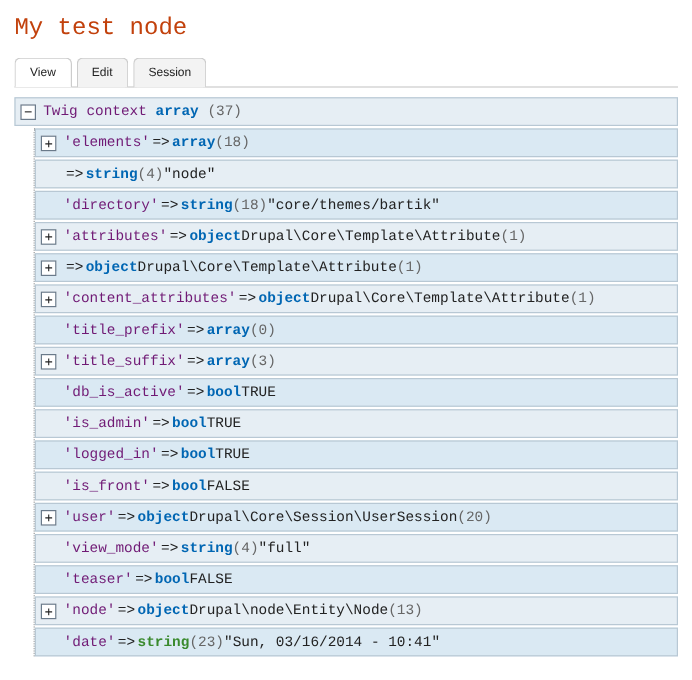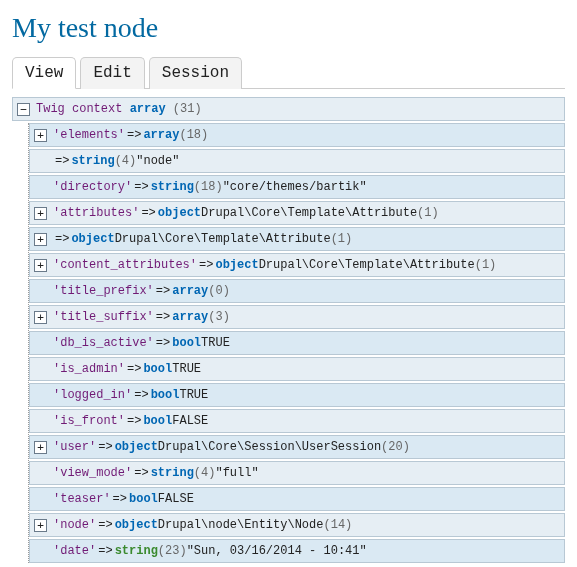--- a/index.html
+++ b/index.html
@@ -5,40 +5,40 @@
   * { box-sizing: border-box; }
   body {
     margin: 0;
     padding: 12px;
     font-family: Georgia, 'Times New Roman', serif;
     background: #fff;
     color: #222;
     font-size: 13px;
   }
   h1 {
-    font-family: Liberation Serif, serif;
+    font-family: Liberation Mono, monospace;
     font-weight: normal;
-    font-size: 28px;
+    font-size: 20px;
     margin: 0 0 12px 0;
-    color: #0369a1;
+    color: #c2410c;
   }
   .tabs {
     display: flex;
     border-bottom: 1px solid #ccc;
     margin-bottom: 8px;
   }
   .tab {
     padding: 6px 12px;
     border: 1px solid #ccc;
     border-bottom: none;
     border-radius: 5px 5px 0 0;
     background: #f3f3f3;
     margin-right: 4px;
-    font-family: Liberation Mono, monospace;
-    font-size: 16px;
+    font-family: Liberation Sans, sans-serif;
+    font-size: 10px;
     cursor: pointer;
     position: relative;
     top: 1px;
   }
   .tab.active {
     background: #fff;
     border-bottom: 1px solid #fff;
   }
   .dump {
     font-family: "Courier New", Courier, monospace;
@@ -101,21 +101,21 @@
   <div class="tab active">View</div>
   <div class="tab">Edit</div>
   <div class="tab">Session</div>
 </div>
 
 <div class="dump">
   <div class="row">
     <span class="expand-btn">−</span>
     <span class="key">Twig context</span>&nbsp;
     <span class="type-keyword">array</span>&nbsp;
-    <span class="count">(31)</span>
+    <span class="count">(37)</span>
   </div>
   <div class="indent" id="rows-container">
       <div class="row alt">
         <span class="expand-btn">+</span>
         <span class="key">'elements'</span>
         <span class="arrow"> =&gt; </span>
         <span class="type-keyword">array</span> 
         <span class="count">(18)</span>
       </div>
       <div class="row">
@@ -220,21 +220,21 @@
         <span class="arrow"> =&gt; </span>
         <span class="type-keyword">bool</span> 
         <span class="literal">FALSE</span>
       </div>
       <div class="row">
         <span class="expand-btn">+</span>
         <span class="key">'node'</span>
         <span class="arrow"> =&gt; </span>
         <span class="type-object">object</span> 
         <span class="literal">Drupal\node\Entity\Node</span> 
-        <span class="count">(14)</span>
+        <span class="count">(13)</span>
       </div>
       <div class="row alt">
         <span class="expand-spacer"></span>
         <span class="key">'date'</span>
         <span class="arrow"> =&gt; </span>
         <span class="type-string">string</span> 
         <span class="count">(23)</span> 
         <span class="literal">"Sun, 03/16/2014 - 10:41"</span>
       </div>
     </div>

